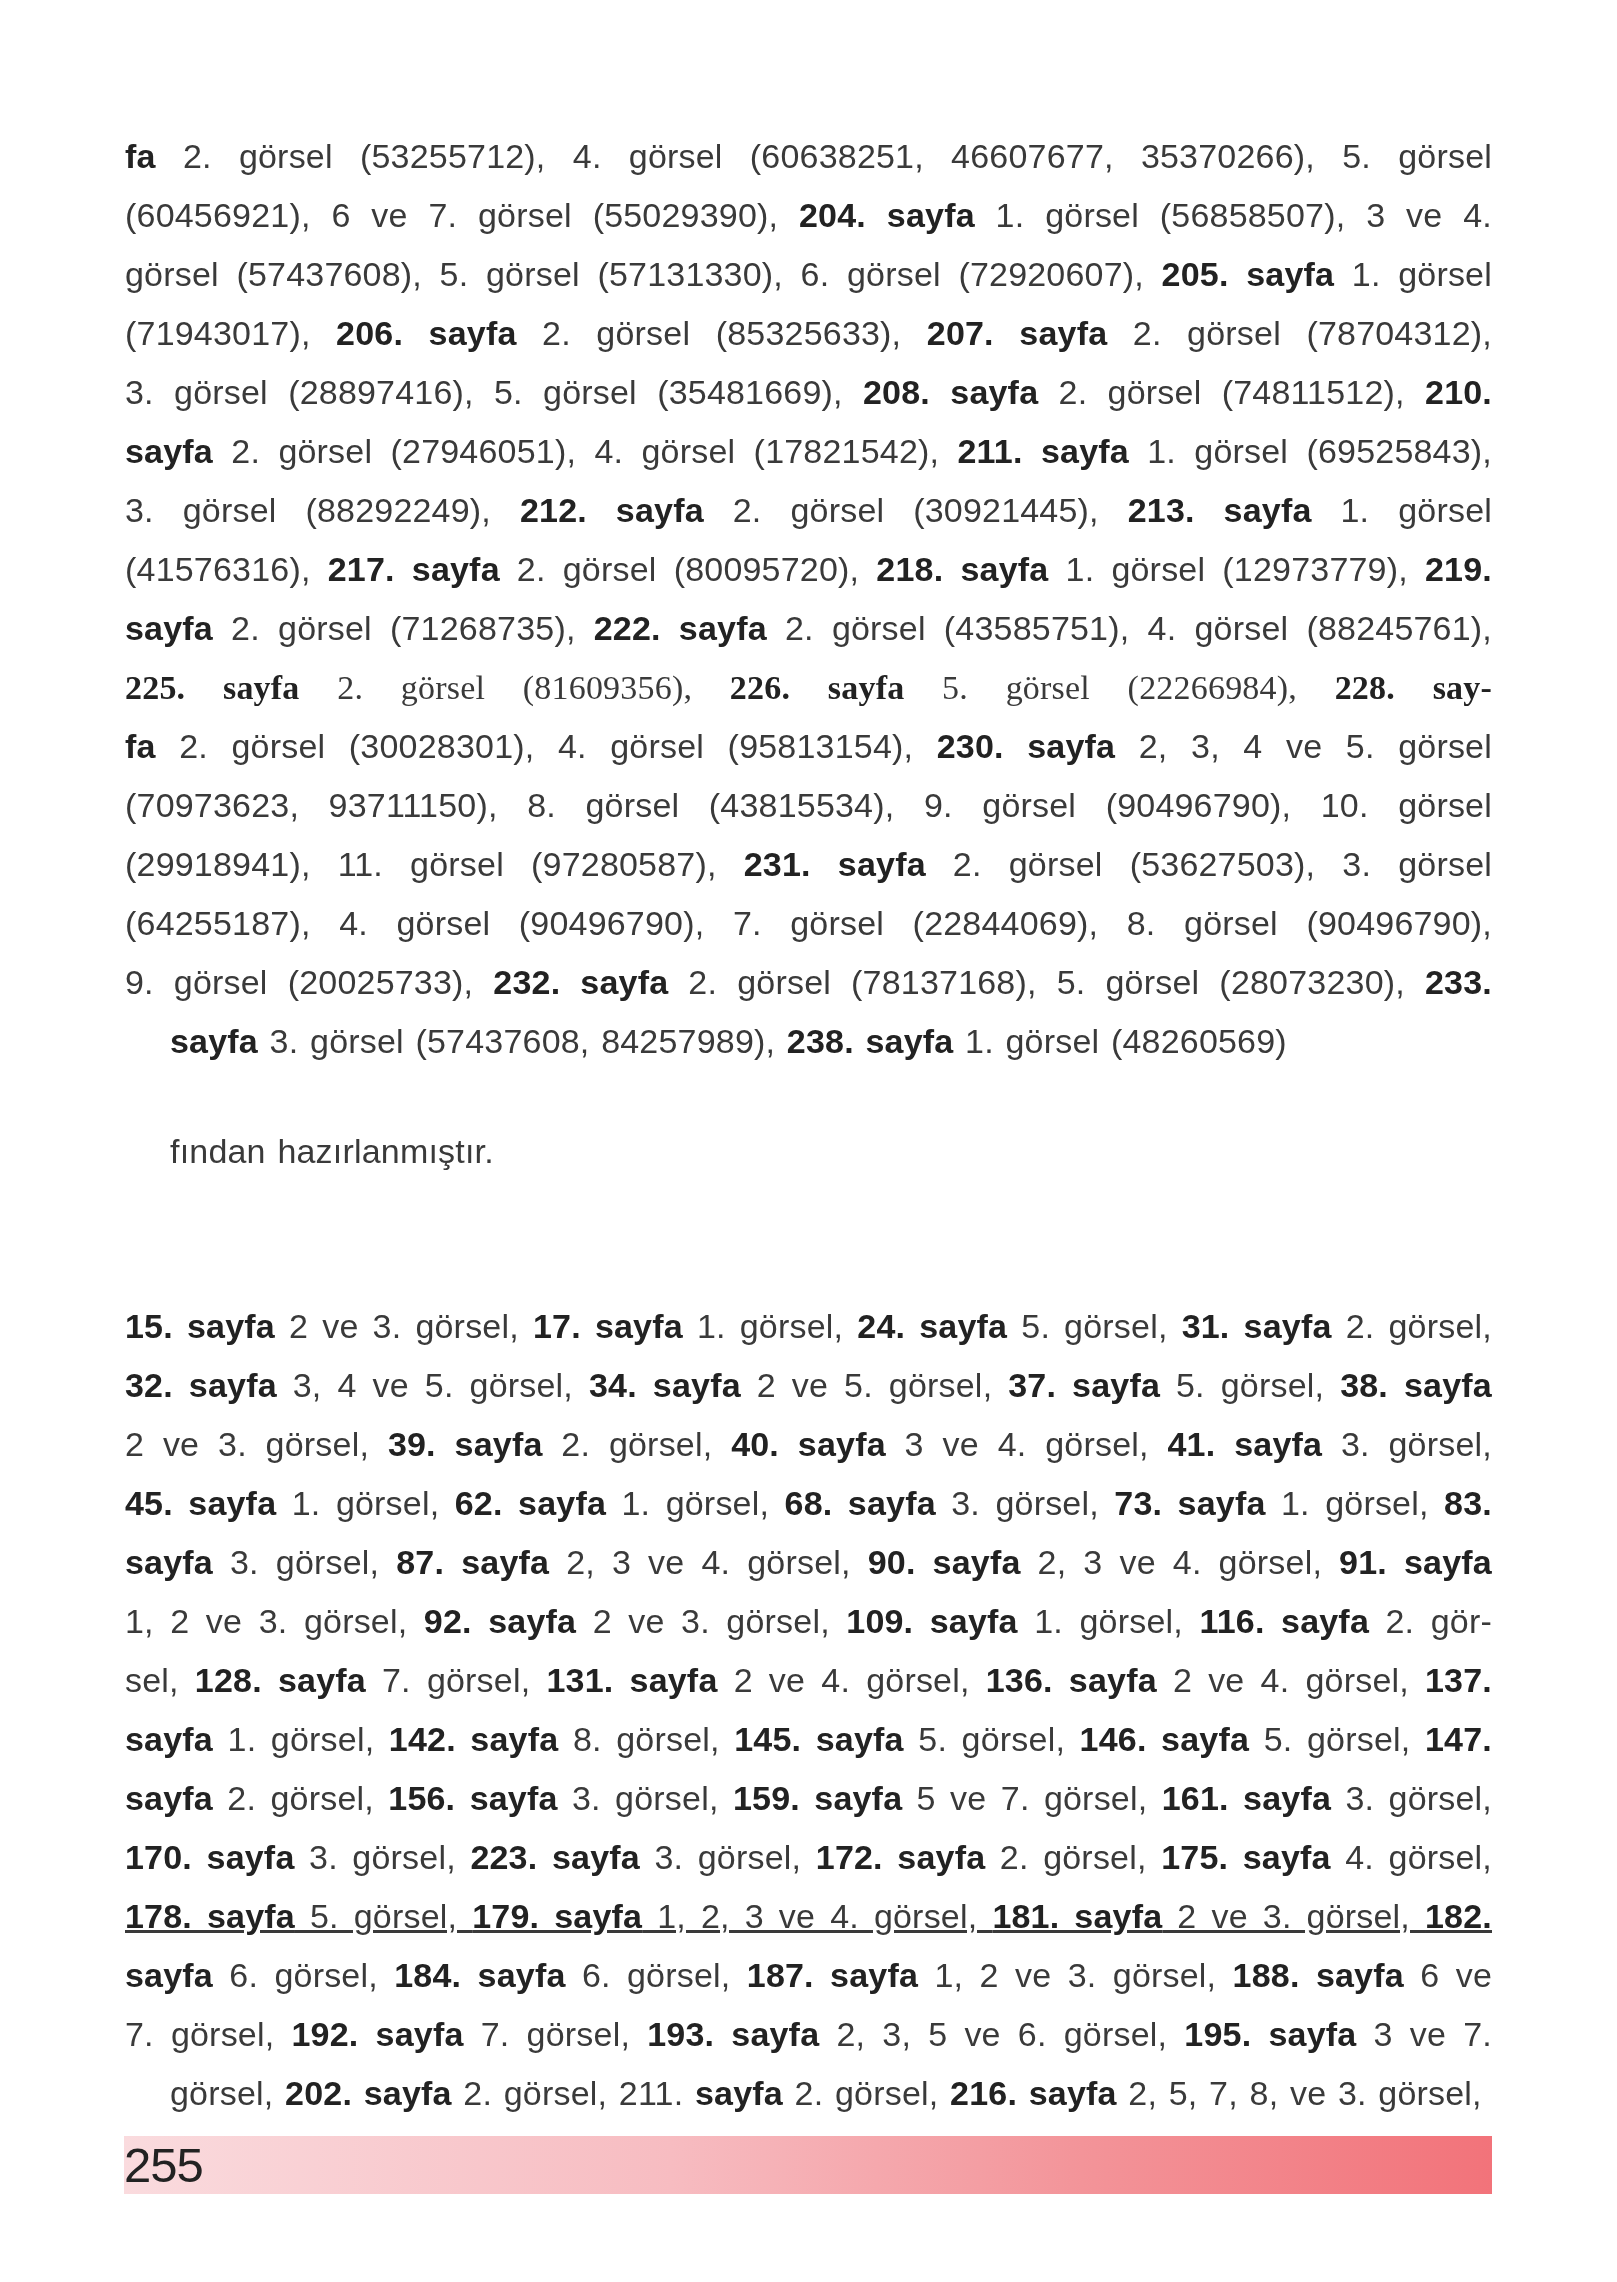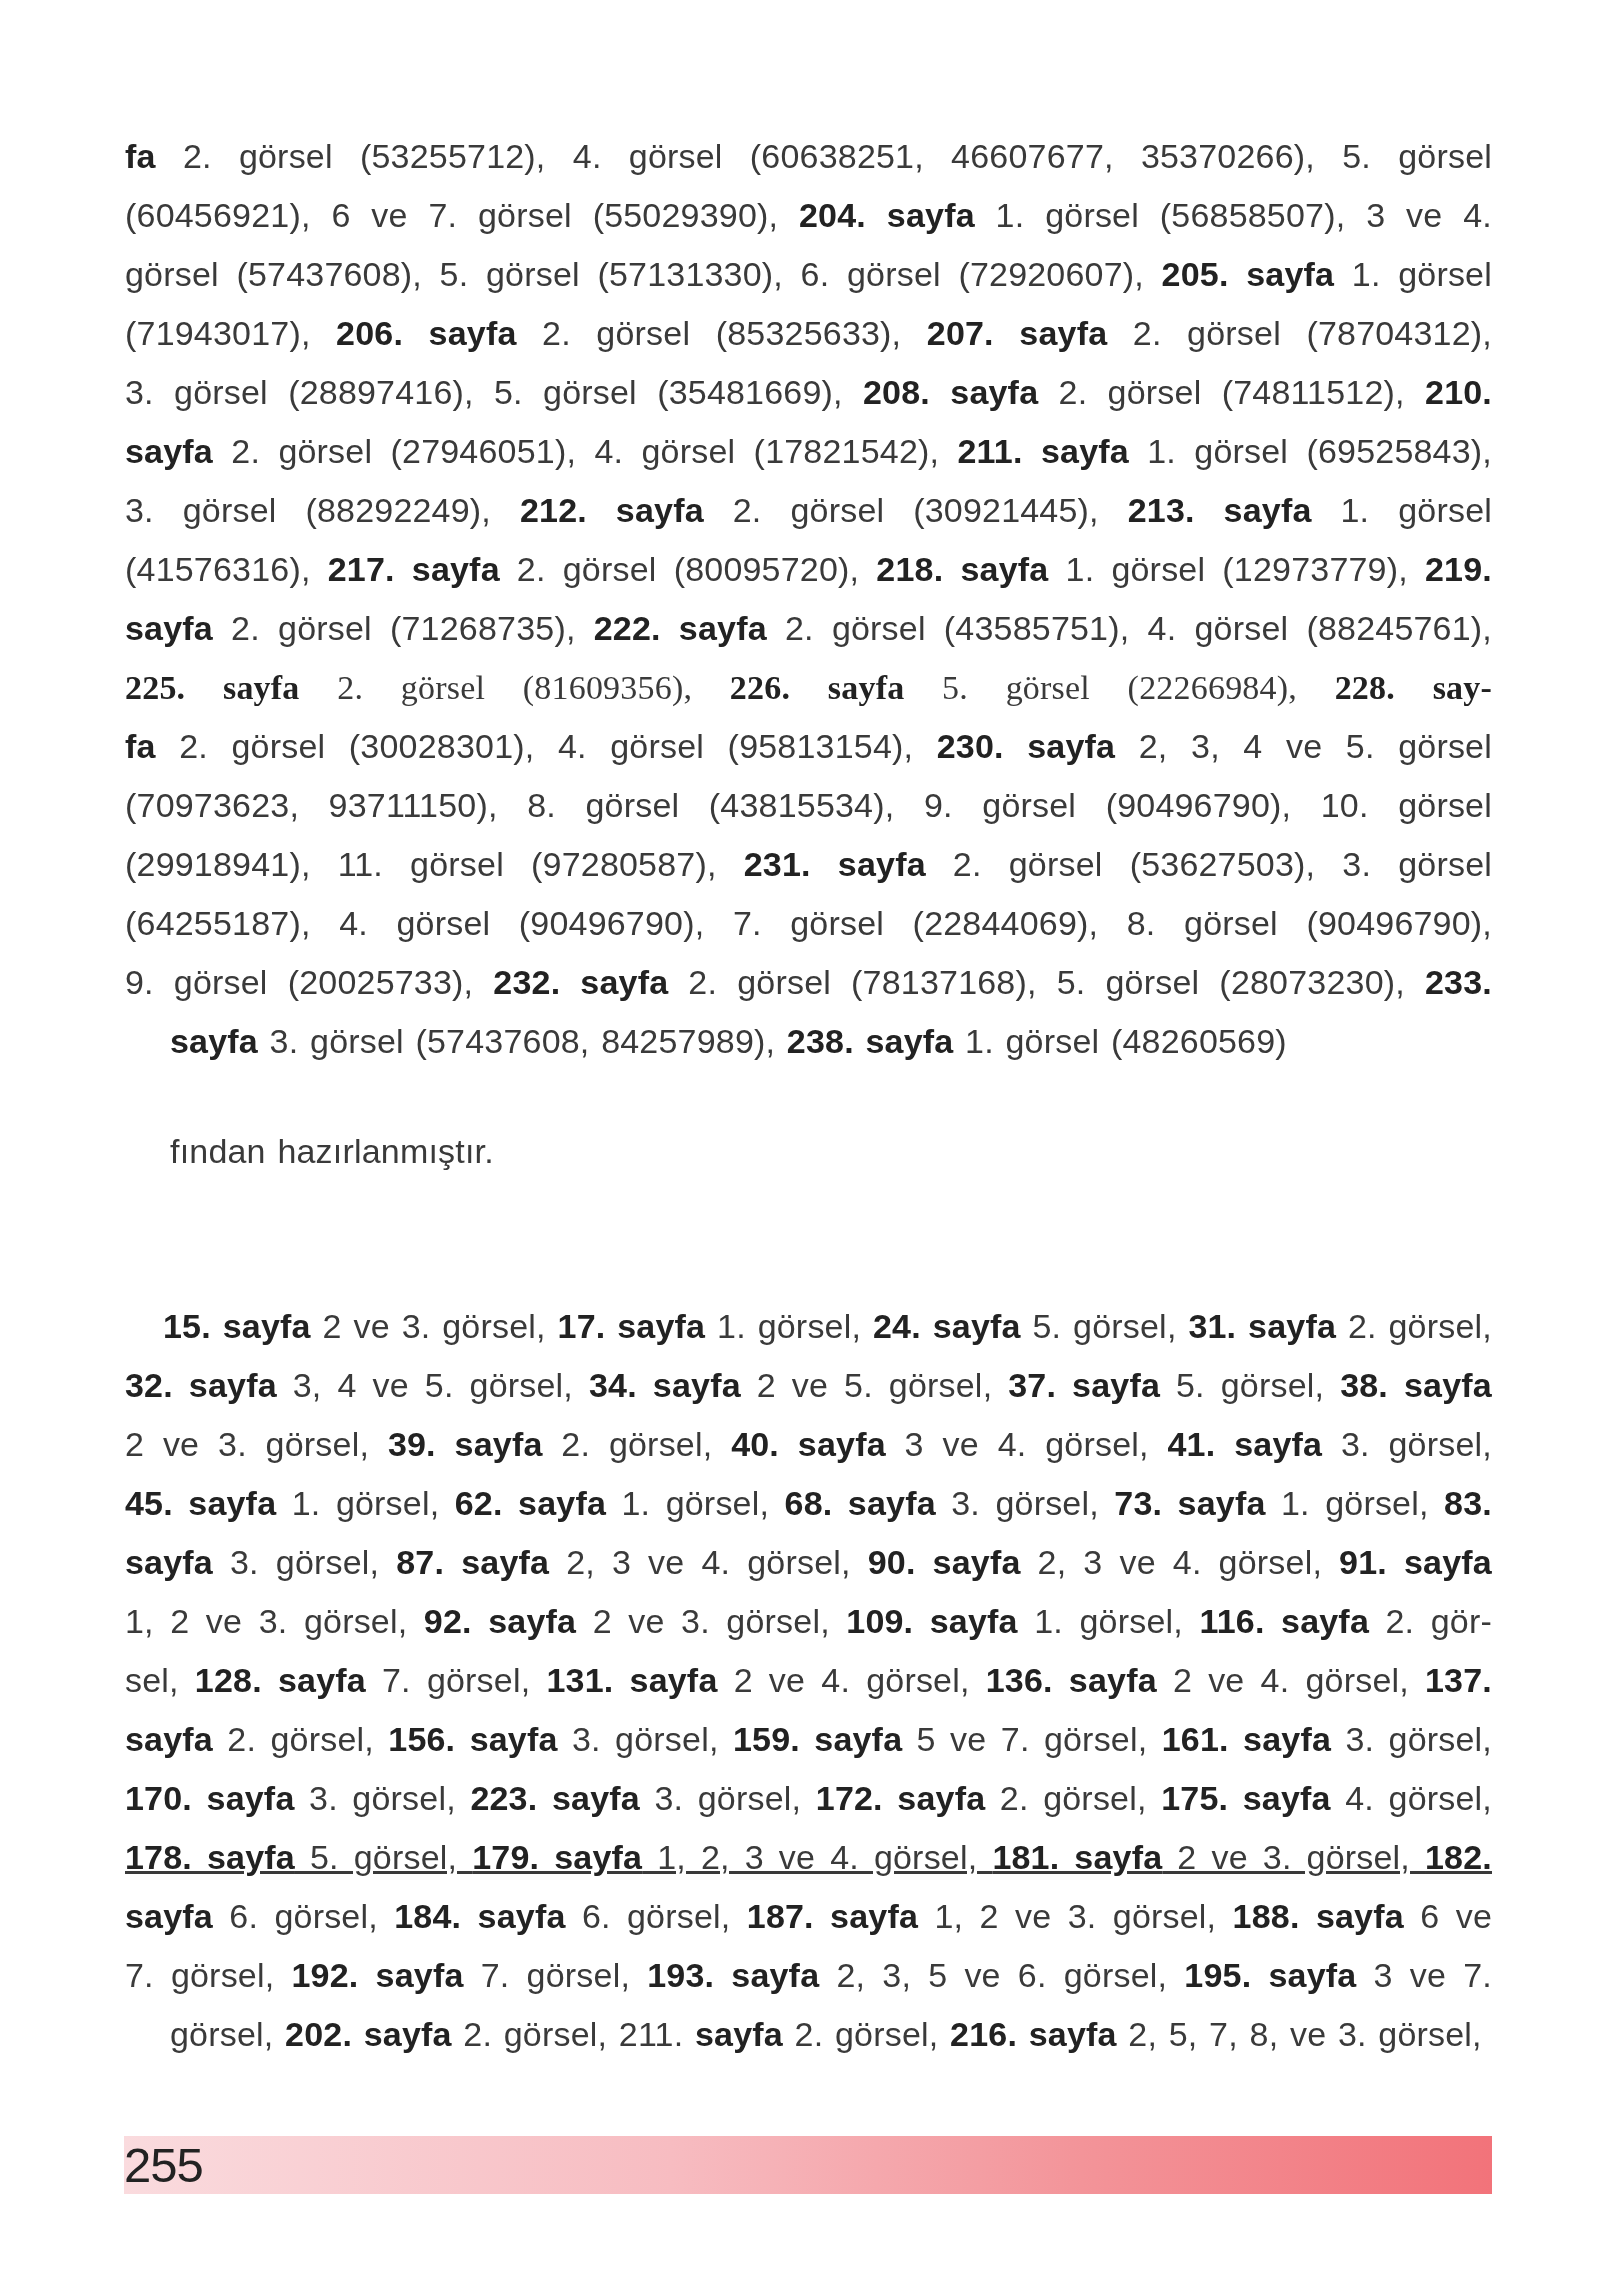--- a/index.html
+++ b/index.html
@@ -88,27 +88,28 @@
       <div class="line" style="white-space: nowrap;"><span class="seg">(70973623, 93711150), 8. görsel (43815534), 9. görsel (90496790), 10. görsel</span></div>
       <div class="line" style="white-space: nowrap;"><span class="seg">(29918941), 11. görsel (97280587), </span><span class="seg b">231. sayfa</span><span class="seg"> 2. görsel (53627503), 3. görsel</span></div>
       <div class="line" style="white-space: nowrap;"><span class="seg">(64255187), 4. görsel (90496790), 7. görsel (22844069), 8. görsel (90496790),</span></div>
       <div class="line" style="white-space: nowrap;"><span class="seg">9. görsel (20025733), </span><span class="seg b">232. sayfa</span><span class="seg"> 2. görsel (78137168), 5. görsel (28073230), </span><span class="seg b">233.</span></div>
       <div class="line last" style="white-space: nowrap;"><span class="seg b">sayfa</span><span class="seg"> 3. görsel (57437608, 84257989), </span><span class="seg b">238. sayfa</span><span class="seg"> 1. görsel (48260569)</span></div>
     </div>
   <div class="block" id="para2">
       <div class="line last" style="white-space: nowrap;"><span class="seg">fından hazırlanmıştır.</span></div>
     </div>
   <div class="block" id="para3">
-      <div class="line" style="white-space: nowrap; margin-left: 38px;"><span class="seg b">15. sayfa</span><span class="seg"> 2 ve 3. görsel, </span><span class="seg b">17. sayfa</span><span class="seg"> 1. görsel, </span><span class="seg b">24. sayfa</span><span class="seg"> 5. görsel, </span><span class="seg b">31. sayfa</span><span class="seg"> 2. görsel,</span></div>
+      <div class="line" style="white-space: nowrap;"><span class="seg b">15. sayfa</span><span class="seg"> 2 ve 3. görsel, </span><span class="seg b">17. sayfa</span><span class="seg"> 1. görsel, </span><span class="seg b">24. sayfa</span><span class="seg"> 5. görsel, </span><span class="seg b">31. sayfa</span><span class="seg"> 2. görsel,</span></div>
       <div class="line" style="white-space: nowrap;"><span class="seg b">32. sayfa</span><span class="seg"> 3, 4 ve 5. görsel, </span><span class="seg b">34. sayfa</span><span class="seg"> 2 ve 5. görsel, </span><span class="seg b">37. sayfa</span><span class="seg"> 5. görsel, </span><span class="seg b">38. sayfa</span></div>
       <div class="line" style="white-space: nowrap;"><span class="seg">2 ve 3. görsel, </span><span class="seg b">39. sayfa</span><span class="seg"> 2. görsel, </span><span class="seg b">40. sayfa</span><span class="seg"> 3 ve 4. görsel, </span><span class="seg b">41. sayfa</span><span class="seg"> 3. görsel,</span></div>
       <div class="line" style="white-space: nowrap;"><span class="seg b">45. sayfa</span><span class="seg"> 1. görsel, </span><span class="seg b">62. sayfa</span><span class="seg"> 1. görsel, </span><span class="seg b">68. sayfa</span><span class="seg"> 3. görsel, </span><span class="seg b">73. sayfa</span><span class="seg"> 1. görsel, </span><span class="seg b">83.</span></div>
       <div class="line" style="white-space: nowrap;"><span class="seg b">sayfa</span><span class="seg"> 3. görsel, </span><span class="seg b">87. sayfa</span><span class="seg"> 2, 3 ve 4. görsel, </span><span class="seg b">90. sayfa</span><span class="seg"> 2, 3 ve 4. görsel, </span><span class="seg b">91. sayfa</span></div>
       <div class="line" style="white-space: nowrap;"><span class="seg">1, 2 ve 3. görsel, </span><span class="seg b">92. sayfa</span><span class="seg"> 2 ve 3. görsel, </span><span class="seg b">109. sayfa</span><span class="seg"> 1. görsel, </span><span class="seg b">116. sayfa</span><span class="seg"> 2. gör-</span></div>
       <div class="line" style="white-space: nowrap;"><span class="seg">sel, </span><span class="seg b">128. sayfa</span><span class="seg"> 7. görsel, </span><span class="seg b">131. sayfa</span><span class="seg"> 2 ve 4. görsel, </span><span class="seg b">136. sayfa</span><span class="seg"> 2 ve 4. görsel, </span><span class="seg b">137.</span></div>
+      <div class="line" style="white-space: nowrap;"><span class="seg b">sayfa</span><span class="seg"> 1. görsel, </span><span class="seg b">142. sayfa</span><span class="seg"> 8. görsel, </span><span class="seg b">145. sayfa</span><span class="seg"> 5. görsel, </span><span class="seg b">146. sayfa</span><span class="seg"> 5. görsel, </span><span class="seg b">147.</span></div>
       <div class="line" style="white-space: nowrap;"><span class="seg b">sayfa</span><span class="seg"> 2. görsel, </span><span class="seg b">156. sayfa</span><span class="seg"> 3. görsel, </span><span class="seg b">159. sayfa</span><span class="seg"> 5 ve 7. görsel, </span><span class="seg b">161. sayfa</span><span class="seg"> 3. görsel,</span></div>
       <div class="line" style="white-space: nowrap;"><span class="seg b">170. sayfa</span><span class="seg"> 3. görsel, </span><span class="seg b">223. sayfa</span><span class="seg"> 3. görsel, </span><span class="seg b">172. sayfa</span><span class="seg"> 2. görsel, </span><span class="seg b">175. sayfa</span><span class="seg"> 4. görsel,</span></div>
       <div class="line" style="white-space: nowrap; text-decoration: underline;"><span class="seg b">178. sayfa</span><span class="seg"> 5. görsel, </span><span class="seg b">179. sayfa</span><span class="seg"> 1, 2, 3 ve 4. görsel, </span><span class="seg b">181. sayfa</span><span class="seg"> 2 ve 3. görsel, </span><span class="seg b">182.</span></div>
       <div class="line" style="white-space: nowrap;"><span class="seg b">sayfa</span><span class="seg"> 6. görsel, </span><span class="seg b">184. sayfa</span><span class="seg"> 6. görsel, </span><span class="seg b">187. sayfa</span><span class="seg"> 1, 2 ve 3. görsel, </span><span class="seg b">188. sayfa</span><span class="seg"> 6 ve</span></div>
       <div class="line" style="white-space: nowrap;"><span class="seg">7. görsel, </span><span class="seg b">192. sayfa</span><span class="seg"> 7. görsel, </span><span class="seg b">193. sayfa</span><span class="seg"> 2, 3, 5 ve 6. görsel, </span><span class="seg b">195. sayfa</span><span class="seg"> 3 ve 7.</span></div>
       <div class="line last" style="white-space: nowrap;"><span class="seg">görsel, </span><span class="seg b">202. sayfa</span><span class="seg"> 2. görsel, 211. </span><span class="seg b">sayfa</span><span class="seg"> 2. görsel, </span><span class="seg b">216. sayfa</span><span class="seg"> 2, 5, 7, 8, ve 3. görsel,</span></div>
     </div>
 
   <div class="footer-bar" style="background: linear-gradient(to right, rgb(250, 219, 222) 0%, rgb(247, 188, 193) 40%, rgb(243, 148, 153) 70%, rgb(242, 115, 122) 100%);">
     <span class="page-number">255</span>

